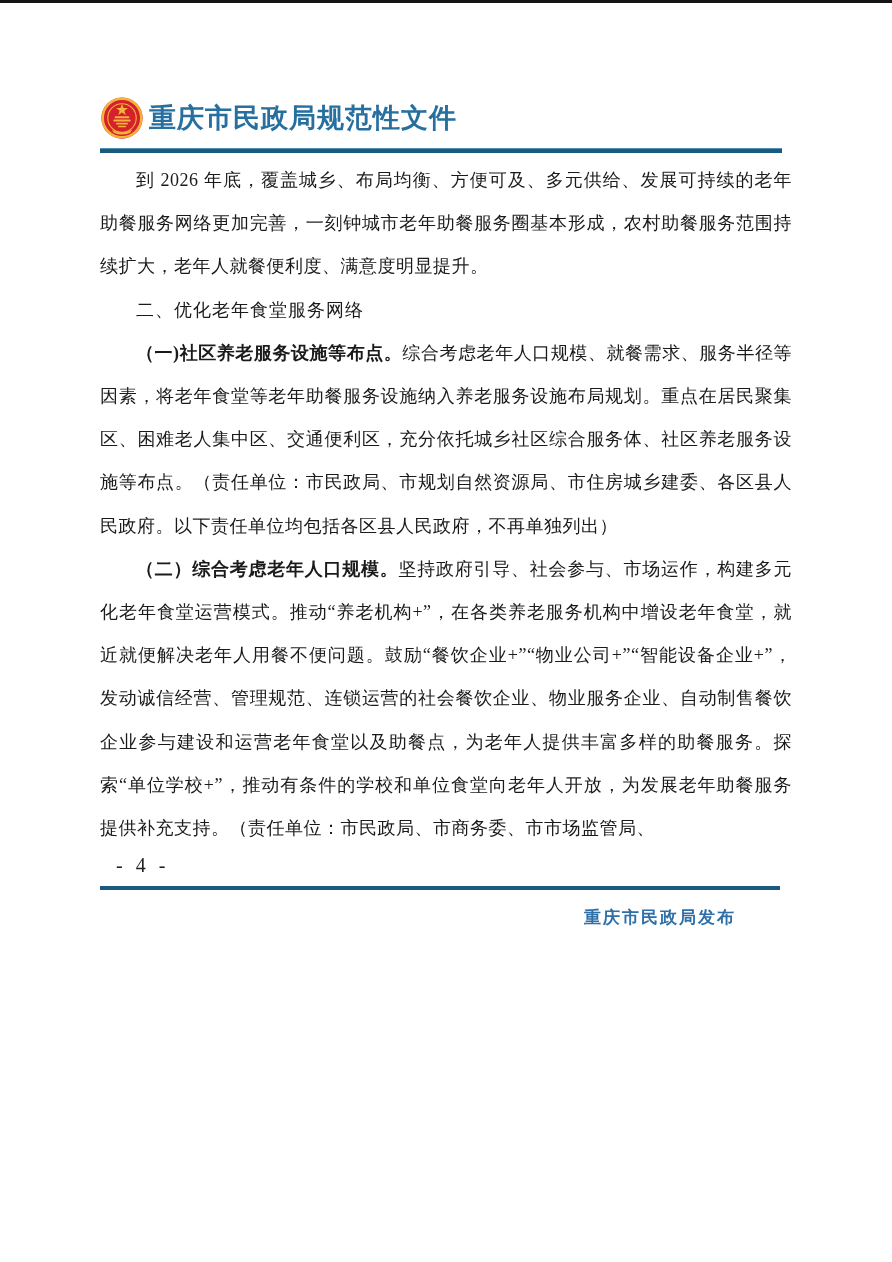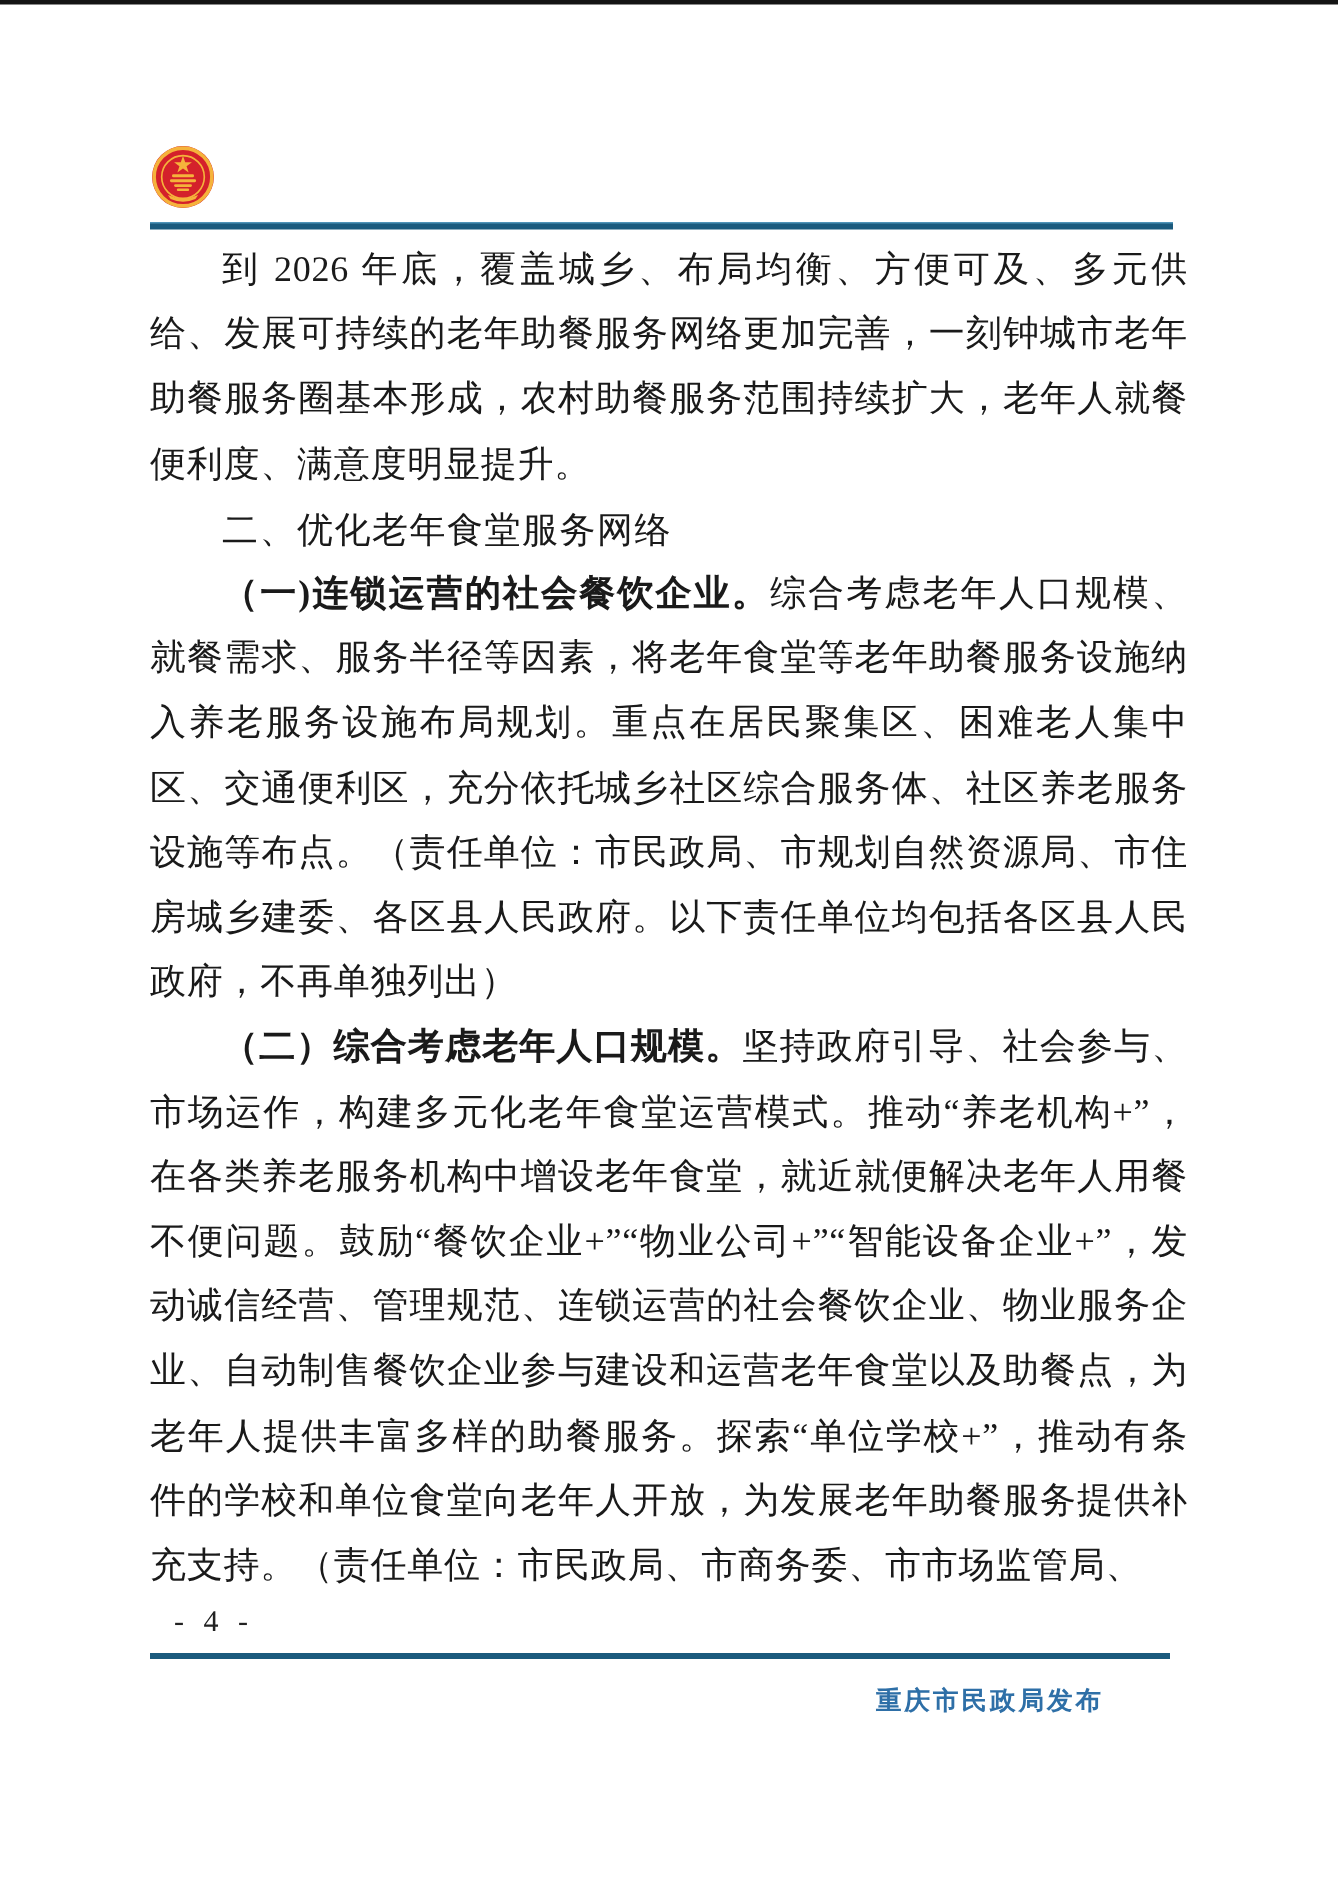--- a/index.html
+++ b/index.html
@@ -38,21 +38,21 @@
     white-space:nowrap;
   }
   .header-rule{
     width:682px;height:4px;margin-top:4px;
     background:var(--rule-blue);
     border-top:1px solid #4f93b8;
   }
   .doc-body{margin-top:6px;width:692px;}
   p.para{
     margin:0;padding:0;
-    font-size:24px;line-height:43.2px;
+    font-size:18px;line-height:43.2px;
     color:var(--text-black);
     text-align:justify;
     text-indent:2em;
     letter-spacing:0.5px;
   }
   p.para.heading{
     font-family:"Liberation Sans","DejaVu Sans",sans-serif;
     font-weight:normal;
     letter-spacing:1px;
     text-align:left;
@@ -99,28 +99,29 @@
       <circle cx="24" cy="24" r="22.5" fill="#d4212b"></circle>
       <circle cx="24" cy="24" r="21" fill="none" stroke="#f5b33b" stroke-width="2.6"></circle>
       <circle cx="24" cy="24" r="15.5" fill="none" stroke="#f5b33b" stroke-width="1.2"></circle>
       <polygon points="24,8.5 25.6,13.2 30.5,13.2 26.6,16.1 28.1,20.8 24,17.9 19.9,20.8 21.4,16.1 17.5,13.2 22.4,13.2" fill="#f5b33b"></polygon>
       <rect x="16" y="22" width="16" height="2.2" rx="1" fill="#f5b33b"></rect>
       <rect x="14.5" y="25.6" width="19" height="2.2" rx="1" fill="#f5b33b"></rect>
       <rect x="17.5" y="29.2" width="13" height="2" rx="1" fill="#f5b33b"></rect>
       <rect x="19.5" y="32.4" width="9" height="1.8" rx="0.9" fill="#f5b33b"></rect>
       <path d="M13 37 q11 5 22 0 l-2 3 q-9 4 -18 0 z" fill="#f5b33b"></path>
     </svg>
+    <span class="doc-title">重庆市民政局规范性文件</span>
   </header>
 
   <div class="header-rule"></div>
 
   <main class="doc-body">
       <p class="para">到 2026 年底，覆盖城乡、布局均衡、方便可及、多元供给、发展可持续的老年助餐服务网络更加完善，一刻钟城市老年助餐服务圈基本形成，农村助餐服务范围持续扩大，老年人就餐便利度、满意度明显提升。</p>
       <p class="para heading">二、优化老年食堂服务网络</p>
-      <p class="para"><span class="lead">（一)连锁运营的社会餐饮企业。</span>综合考虑老年人口规模、就餐需求、服务半径等因素，将老年食堂等老年助餐服务设施纳入养老服务设施布局规划。重点在居民聚集区、困难老人集中区、交通便利区，充分依托城乡社区综合服务体、社区养老服务设施等布点。（责任单位：市民政局、市规划自然资源局、市住房城乡建委、各区县人民政府。以下责任单位均包括各区县人民政府，不再单独列出）</p>
+      <p class="para"><span class="lead">（一)社区养老服务设施等布点。</span>综合考虑老年人口规模、就餐需求、服务半径等因素，将老年食堂等老年助餐服务设施纳入养老服务设施布局规划。重点在居民聚集区、困难老人集中区、交通便利区，充分依托城乡社区综合服务体、社区养老服务设施等布点。（责任单位：市民政局、市规划自然资源局、市住房城乡建委、各区县人民政府。以下责任单位均包括各区县人民政府，不再单独列出）</p>
       <p class="para"><span class="lead">（二）综合考虑老年人口规模。</span>坚持政府引导、社会参与、市场运作，构建多元化老年食堂运营模式。推动“养老机构+”，在各类养老服务机构中增设老年食堂，就近就便解决老年人用餐不便问题。鼓励“餐饮企业+”“物业公司+”“智能设备企业+”，发动诚信经营、管理规范、连锁运营的社会餐饮企业、物业服务企业、自动制售餐饮企业参与建设和运营老年食堂以及助餐点，为老年人提供丰富多样的助餐服务。探索“单位学校+”，推动有条件的学校和单位食堂向老年人开放，为发展老年助餐服务提供补充支持。（责任单位：市民政局、市商务委、市市场监管局、</p>
     </main>
 
   <div class="page-number">- 4 -</div>
 
   <div class="footer-rule"></div>
 
   <div class="publisher">
     <span>重庆市民政局发布</span>
   </div>

